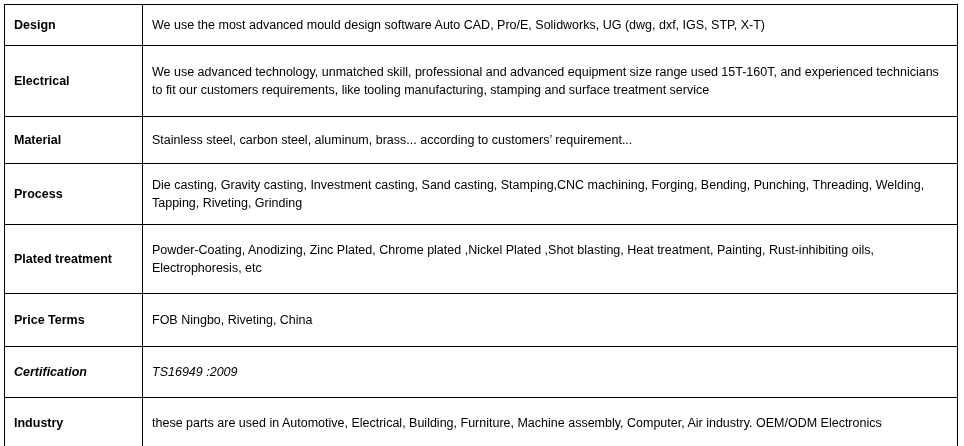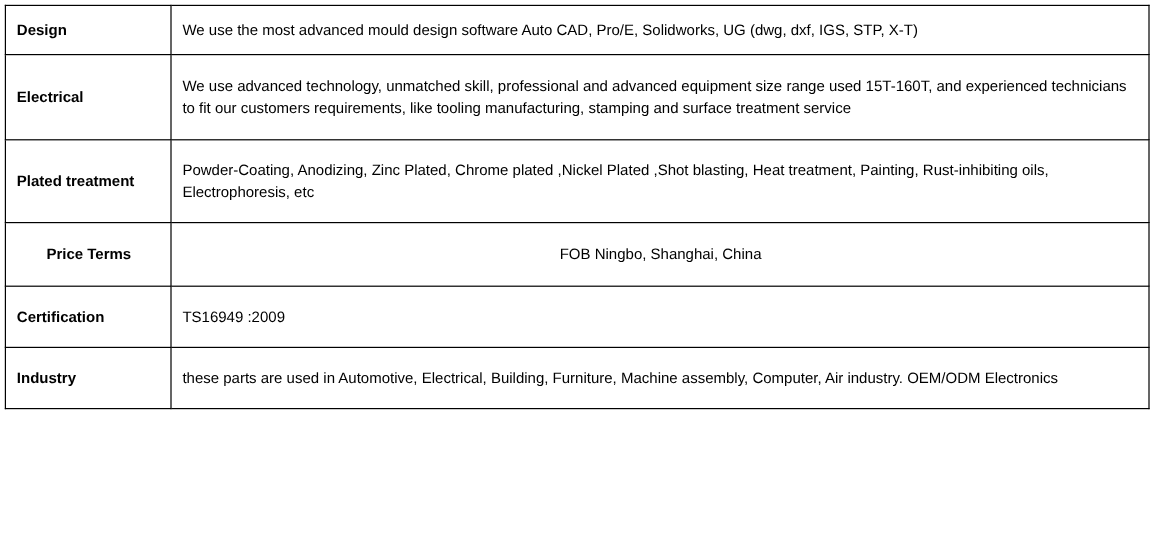--- a/index.html
+++ b/index.html
@@ -33,44 +33,52 @@
     padding-left: 9px;
   }
   .spec-table td.value {
     font-size: 12.5px;
   }
   .r-design td { height: 28px; }
   .r-manufacture td { height: 58px; }
   .r-material td { height: 34px; }
   .r-process td { height: 48px; }
   .r-surface td { height: 56px; }
-  .r-price td { height: 40px; text-align: center; }
-  .r-cert1 td { height: 38px; }
+  .r-price td { height: 40px; }
+  .r-cert1 td { height: 38px; font-style: italic; }
   .r-industry td { height: 38px; }
 </style>
 </head>
 <body>
 
 <table class="spec-table">
   <tbody>
     <tr class="r-design">
       <td class="label">Design</td>
       <td class="value">We use the most advanced mould design software Auto CAD, Pro/E, Solidworks, UG (dwg, dxf, IGS, STP, X-T)</td>
     </tr>
     <tr class="r-manufacture">
       <td class="label">Electrical</td>
       <td class="value">We use advanced technology, unmatched skill, professional and advanced equipment size range used 15T-160T, and experienced technicians to fit our customers requirements, like tooling manufacturing, stamping and surface treatment service</td>
     </tr>
+    <tr class="r-material">
+      <td class="label">Material</td>
+      <td class="value">Stainless steel, carbon steel, aluminum, brass... according to customers’ requirement...</td>
+    </tr>
+    <tr class="r-process">
+      <td class="label">Process</td>
+      <td class="value">Die casting,   Gravity casting, Investment casting, Sand casting, Stamping,CNC machining, Forging,   Bending, Punching, Threading, Welding, Tapping, Riveting, Grinding</td>
+    </tr>
     <tr class="r-surface">
       <td class="label">Plated treatment</td>
       <td class="value">Powder-Coating, Anodizing, Zinc Plated, Chrome plated ,Nickel Plated ,Shot blasting, Heat treatment, Painting, Rust-inhibiting oils, Electrophoresis, etc</td>
     </tr>
     <tr class="r-price">
       <td class="label">Price Terms</td>
-      <td class="value">FOB Ningbo, Shanghai, China</td>
+      <td class="value">FOB Ningbo, Riveting, China</td>
     </tr>
     <tr class="r-cert1">
       <td class="label">Certification</td>
       <td class="value">TS16949 :2009</td>
     </tr>
     <tr class="r-industry">
       <td class="label">Industry</td>
       <td class="value">these parts are used in Automotive, Electrical, Building, Furniture, Machine assembly, Computer, Air industry. OEM/ODM Electronics</td>
     </tr>
 

